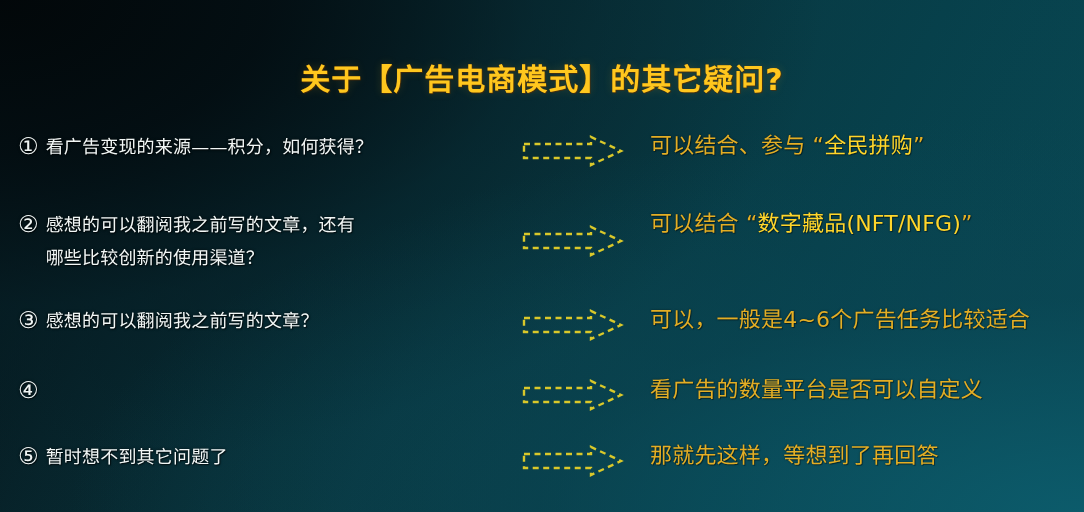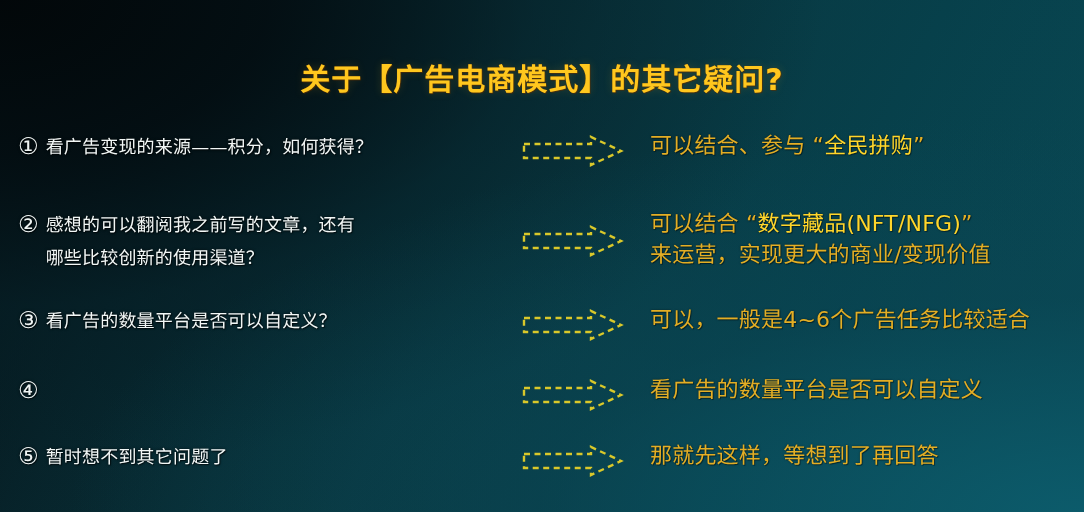--- a/index.html
+++ b/index.html
@@ -156,30 +156,29 @@
         </span>
       </div>
       <div class="arrow-cell" style="padding-top:16px;">
         <svg width="104" height="34" viewBox="0 0 104 34" aria-hidden="true">
           <path d="M3 10 H70 V3 L100 17 L70 31 V24 H3 Z" fill="none" stroke="#d9c82a" stroke-width="2.4" stroke-dasharray="6 4.5" stroke-linejoin="miter"></path>
         </svg>
       </div>
       <div class="a-cell">
         <div class="a-text">
           <span>可以结合 “</span><span class="hl">数字藏品(NFT/NFG)</span><span>”</span>
-          <span class="l2">来运营，实现更大的商业/变现价值</span>
         </div>
       </div>
     </div>
 
     <div class="row" id="row-3">
       <div class="q-cell">
         <span class="num">③</span>
         <span class="q-text">
-          <span>看广告的数量平台是否可以自定义？</span>
+          <span>感想的可以翻阅我之前写的文章？</span>
         </span>
       </div>
       <div class="arrow-cell">
         <svg width="104" height="34" viewBox="0 0 104 34" aria-hidden="true">
           <path d="M3 10 H70 V3 L100 17 L70 31 V24 H3 Z" fill="none" stroke="#d9c82a" stroke-width="2.4" stroke-dasharray="6 4.5" stroke-linejoin="miter"></path>
         </svg>
       </div>
       <div class="a-cell">
         <div class="a-text">
           <span>可以，一般是4~6个广告任务比较适合</span>

